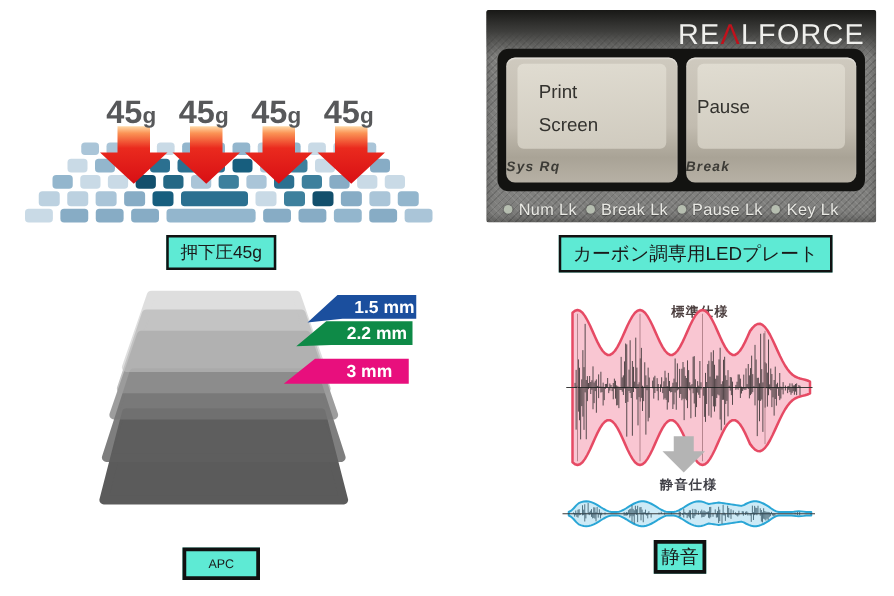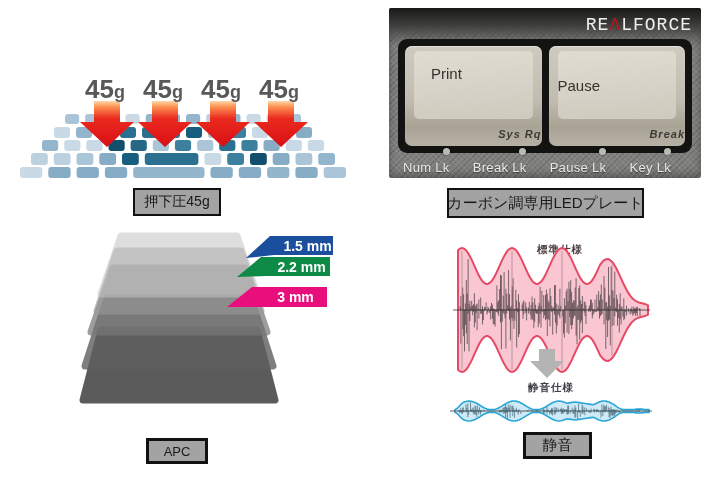--- a/index.html
+++ b/index.html
@@ -3,52 +3,52 @@
 <meta charset="utf-8">
 <style>
   html,body{margin:0;padding:0;background:#fff;}
   #canvas{position:relative;width:715px;height:477px;background:#fff;overflow:hidden;
           font-family:"Liberation Sans","DejaVu Sans",sans-serif;}
   svg{position:absolute;overflow:visible;}
   #kbSvg{left:0;top:0;width:360px;height:185px;}
   #apcSvg{left:40px;top:225px;width:320px;height:185px;}
   #sndSvg{left:440px;top:228px;width:230px;height:206px;}
 
-  .cap{position:absolute;background:#a3a3a3;border:2px solid #111;display:flex;align-items:center;
+  .cap{position:absolute;background:#5eead4;border:2px solid #111;display:flex;align-items:center;
        justify-content:center;color:#1a1a1a;box-sizing:border-box;white-space:nowrap;}
   #cap1{left:133px;top:188px;width:88px;height:28px;font-size:14px;}
-  #cap2{left:447px;top:188px;width:197px;height:30px;font-size:15px;}
-  #cap3{left:146px;top:438px;width:62px;height:26px;font-size:13px;border-width:3px;}
-  #cap4{left:523px;top:432px;width:69px;height:27px;font-size:15px;border-width:3px;}
+  #cap2{left:447px;top:188px;width:219px;height:30px;font-size:15px;}
+  #cap3{left:146px;top:438px;width:62px;height:26px;font-size:10px;border-width:3px;}
+  #cap4{left:523px;top:432px;width:42px;height:27px;font-size:15px;border-width:3px;}
 
   
   .photo{position:absolute;left:389px;top:8px;width:312px;height:170px;background-color:#80807e;
     background-image:
       repeating-linear-gradient(45deg,rgba(255,255,255,.08) 0 1px,transparent 1px 4px),
       repeating-linear-gradient(-45deg,rgba(0,0,0,.14) 0 1px,transparent 1px 4px);
     overflow:hidden;border-radius:2px;box-shadow:inset 0 -3px 8px rgba(0,0,0,.35);}
   .topband{position:absolute;top:0;left:0;right:0;height:38px;
     background:linear-gradient(180deg,#181816 0,#3e3e3c 45%,rgba(80,80,78,0) 100%);}
-  .logo{position:absolute;top:8px;right:9px;z-index:2;font-family:Liberation Mono, monospace;
-    font-size:18px;line-height:1;letter-spacing:1px;color:#efefec;text-align:right;}
+  .logo{position:absolute;top:8px;right:9px;z-index:2;font-family:Liberation Sans, sans-serif;
+    font-size:23px;line-height:1;letter-spacing:1px;color:#efefec;text-align:right;}
   .logo .accent{color:#c0121c;}
   .well{position:absolute;left:9px;top:31px;right:9px;height:114px;background:#131311;border-radius:9px;
     display:flex;gap:7px;padding:7px;box-sizing:border-box;z-index:1;}
   .key{flex:1;position:relative;border-radius:7px;
     background:linear-gradient(180deg,#cfcabf 0%,#c2bcb0 55%,#a9a396 80%,#b7b1a5 100%);
     box-shadow:inset 0 1px 1px rgba(255,255,255,.5);}
   .keytop{position:absolute;left:9px;right:9px;top:5px;bottom:27px;border-radius:5px;
     background:linear-gradient(175deg,#e0dcd1,#cfcabe);
     padding:9px 0 0 17px;font-size:15px;color:#33322e;line-height:1.8;box-sizing:border-box;}
   .keytop.single{display:flex;align-items:center;justify-content:flex-start;padding:0;}
-  .keyfront{position:absolute;left:0;right:0;bottom:6px;text-align:right;font-style:italic;
+  .keyfront{position:absolute;left:0;right:0;bottom:6px;text-align:left;font-style:italic;
     font-weight:bold;font-size:11px;color:#3c3b36;letter-spacing:1px;}
   .indicators{position:absolute;left:14px;right:30px;bottom:3px;display:flex;
     justify-content:space-between;z-index:2;align-items:center;}
-  .ind{display:flex;align-items:flex-end;gap:5px;flex-direction:column;}
+  .ind{display:flex;align-items:center;gap:5px;}
   .dot{width:7px;height:7px;border-radius:50%;background:#b6beb0;box-shadow:0 0 2px rgba(0,0,0,.55);}
   .indlab{font-size:13px;color:#eaeae5;letter-spacing:.3px;text-shadow:0 1px 1px rgba(0,0,0,.45);}
 </style>
 </head>
 <body>
 
 <div id="canvas">
 
   <svg id="kbSvg" viewBox="0 0 360 185">
     <defs>
@@ -133,20 +133,21 @@
   </svg>
   <div class="cap" id="cap1">押下圧45g</div>
 
   <div class="photo">
     <div class="topband"></div>
     <div class="logo"><span>RE</span><span class="accent">Λ</span><span>LFORCE</span></div>
     <div class="well" id="keys">
         <div class="key">
           <div class="keytop">
             <div>Print</div>
+            <div>Screen</div>
           </div>
           <div class="keyfront">Sys Rq</div>
         </div>
         <div class="key">
           <div class="keytop single">
             <div>Pause</div>
           </div>
           <div class="keyfront">Break</div>
         </div>
       </div>

